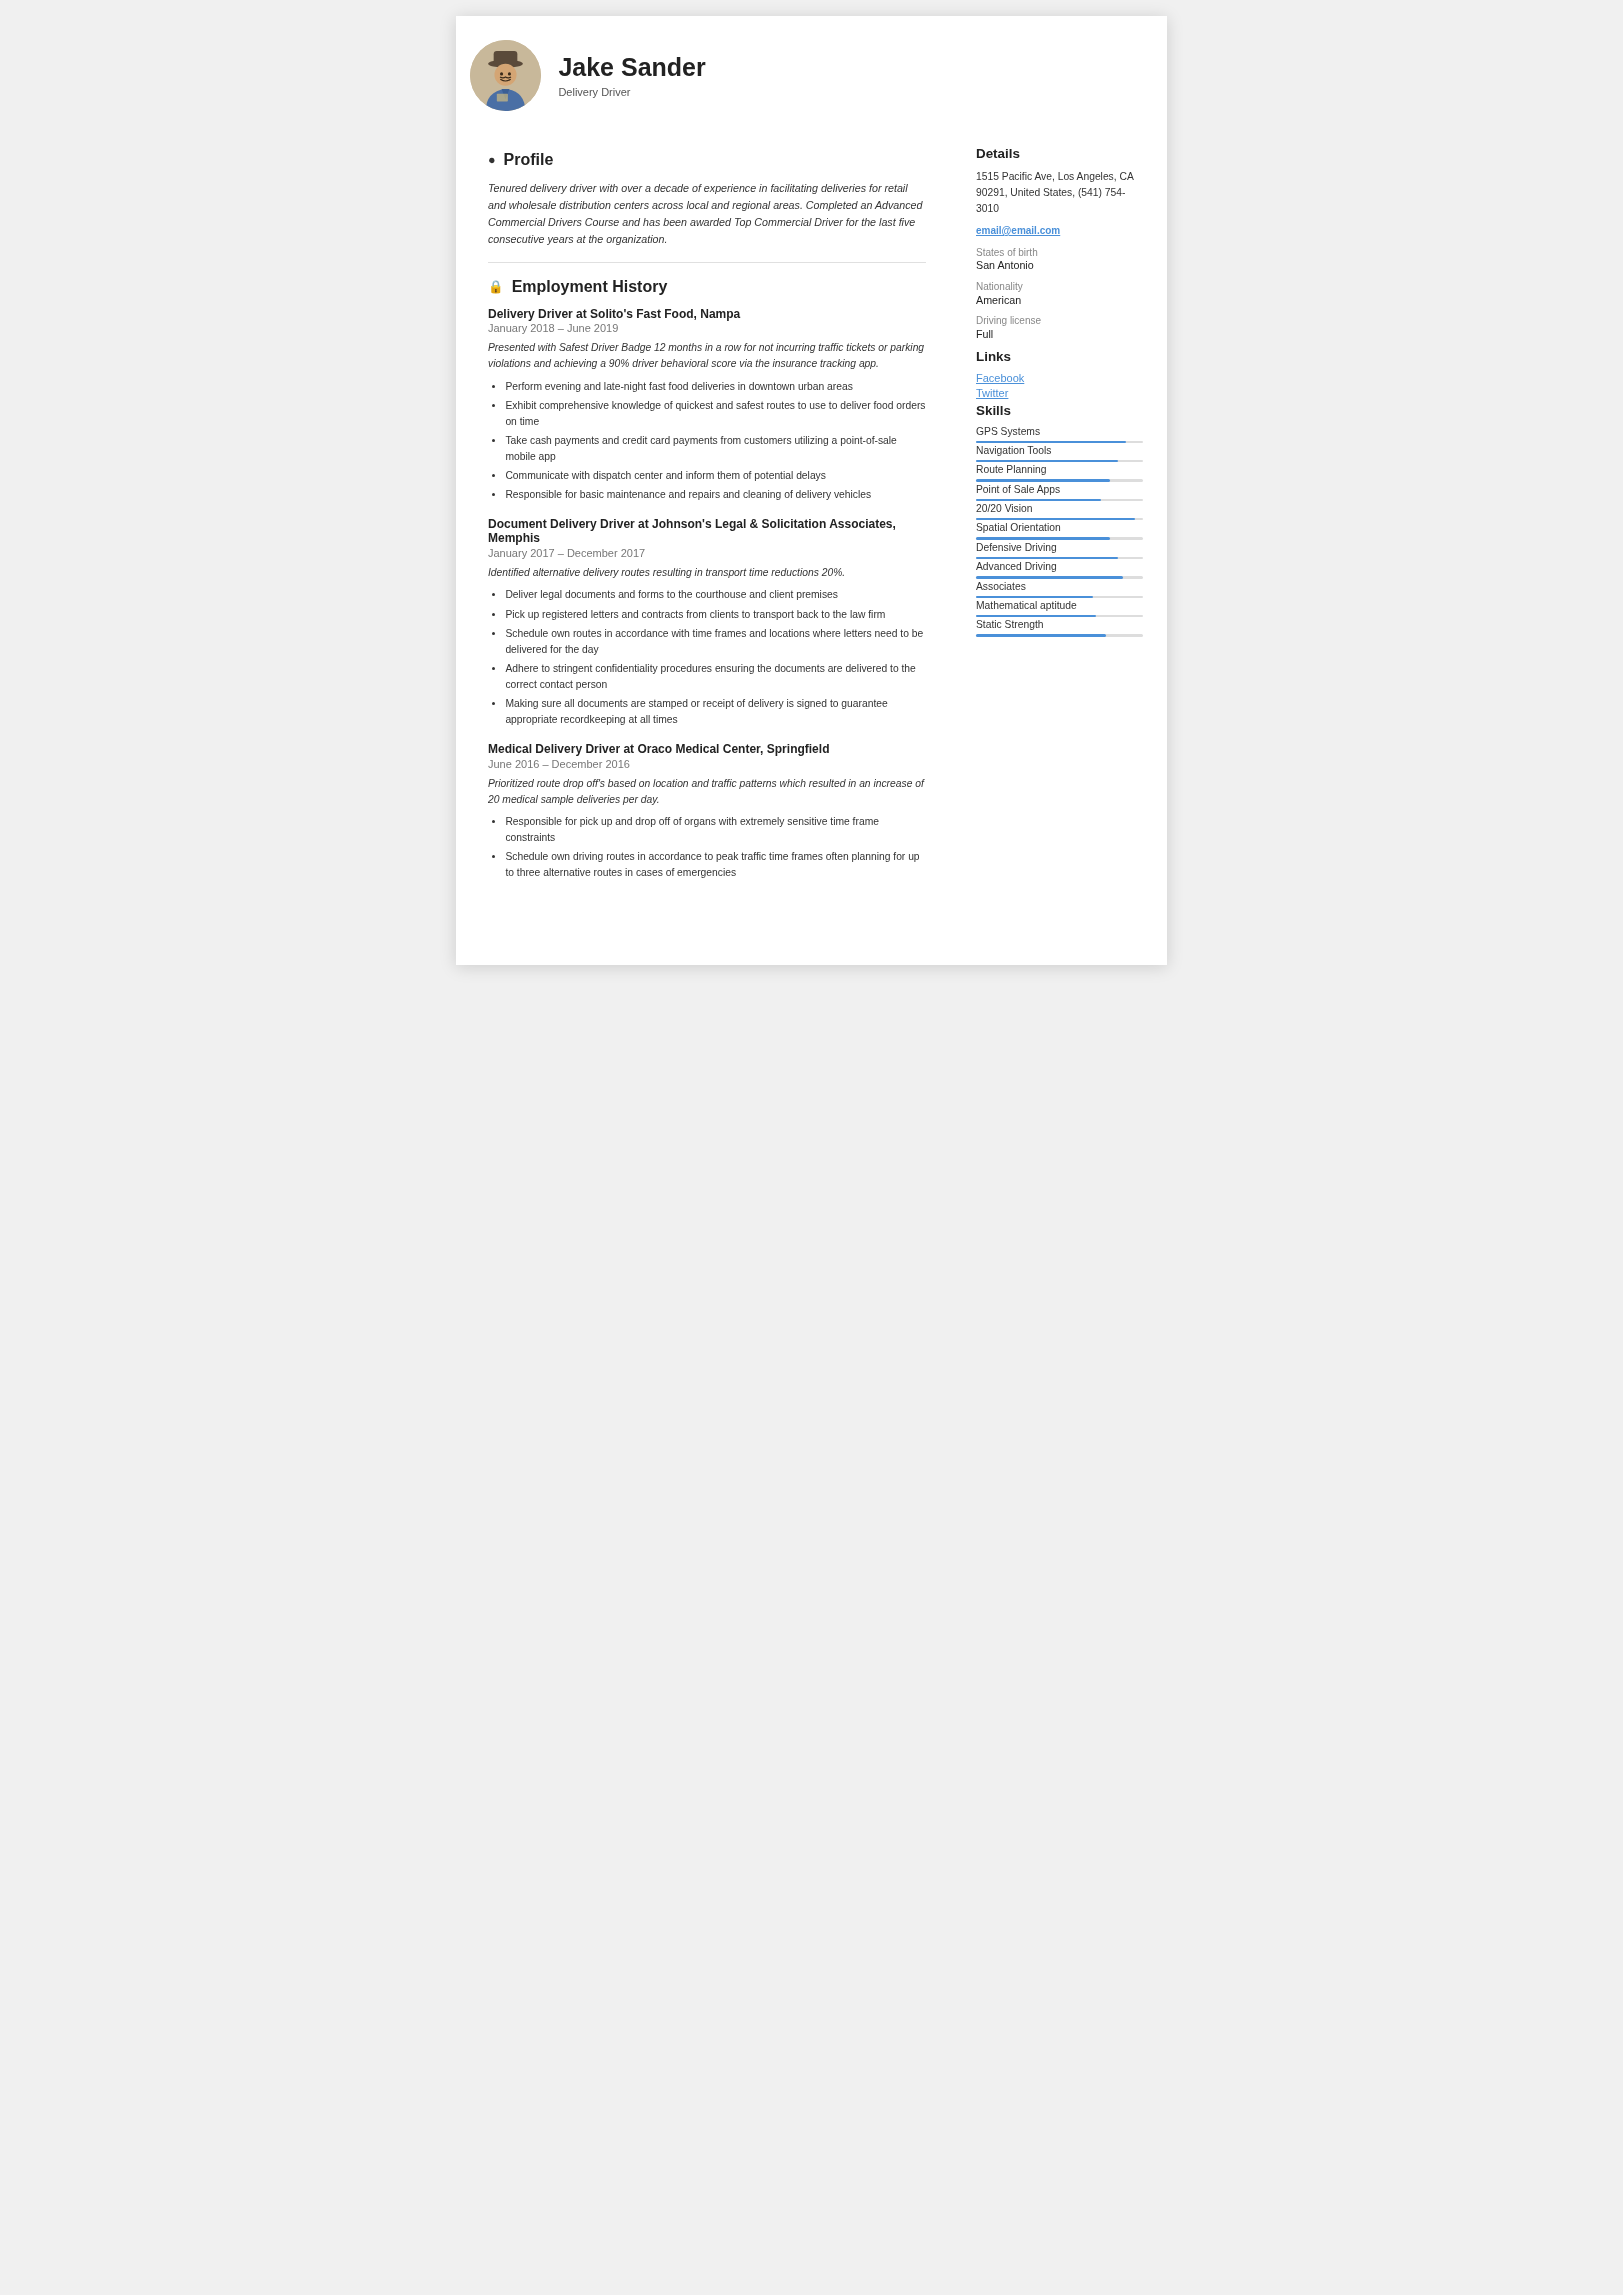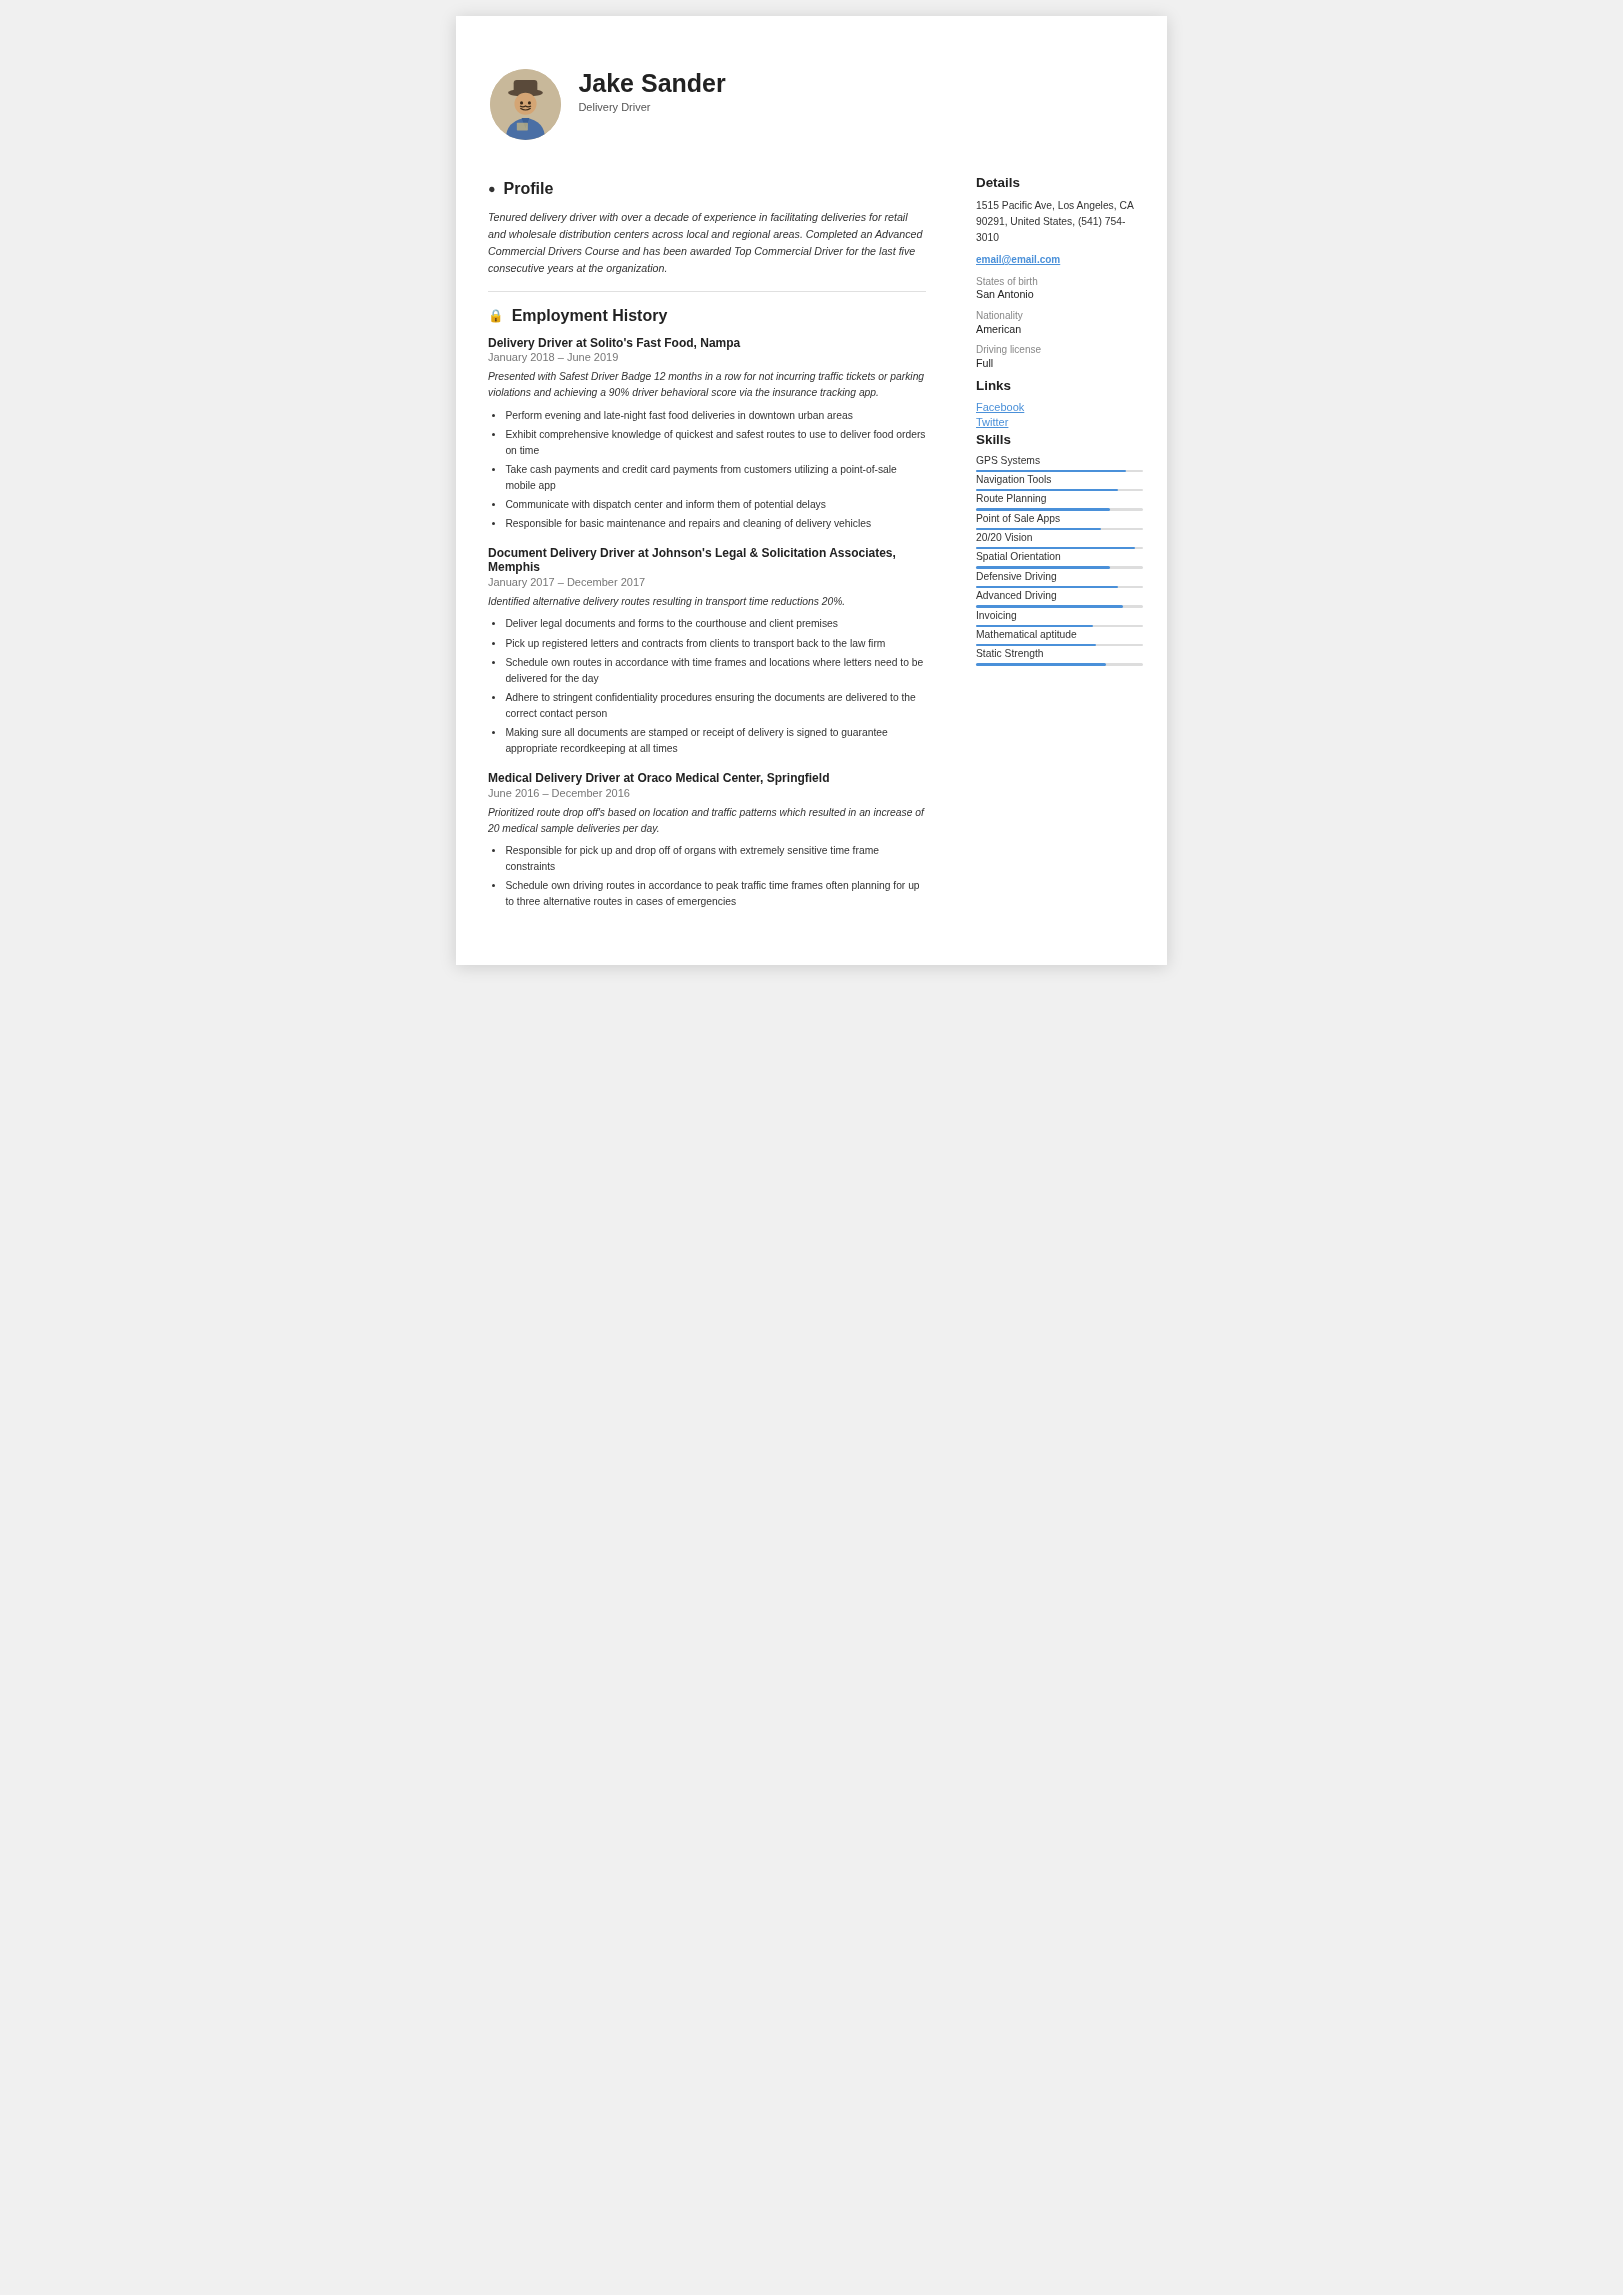--- a/index.html
+++ b/index.html
@@ -16,23 +16,23 @@
       background: white;
       width: 711px;
       min-height: 949px;
       box-shadow: 0 1.6px 16px rgba(0,0,0,0.15);
       display: flex;
       flex-direction: column;
     }
     
     .header {
       display: flex;
-      padding: 24px 32px 16px 34px;
+      align-items: center;
+      padding: 24px 32px 16px 14px;
       border-bottom: none;
-      margin-top: 29px;
     }
     .avatar {
       width: 71px;
       height: 71px;
       border-radius: 50%;
       background: #c8b89a;
       overflow: hidden;
       margin-right: 17.4px;
       flex-shrink: 0;
       display: flex;
@@ -355,21 +355,21 @@
             <div class="skill-bar-fill" style="width:85%"></div>
           </div>
         </div>
         <div class="skill-item">
           <div class="skill-name">Advanced Driving</div>
           <div class="skill-bar-bg">
             <div class="skill-bar-fill" style="width:88%"></div>
           </div>
         </div>
         <div class="skill-item">
-          <div class="skill-name">Invoicing</div>
+          <div class="skill-name">Associates</div>
           <div class="skill-bar-bg">
             <div class="skill-bar-fill" style="width:70%"></div>
           </div>
         </div>
         <div class="skill-item">
           <div class="skill-name">Mathematical aptitude</div>
           <div class="skill-bar-bg">
             <div class="skill-bar-fill" style="width:72%"></div>
           </div>
         </div>

